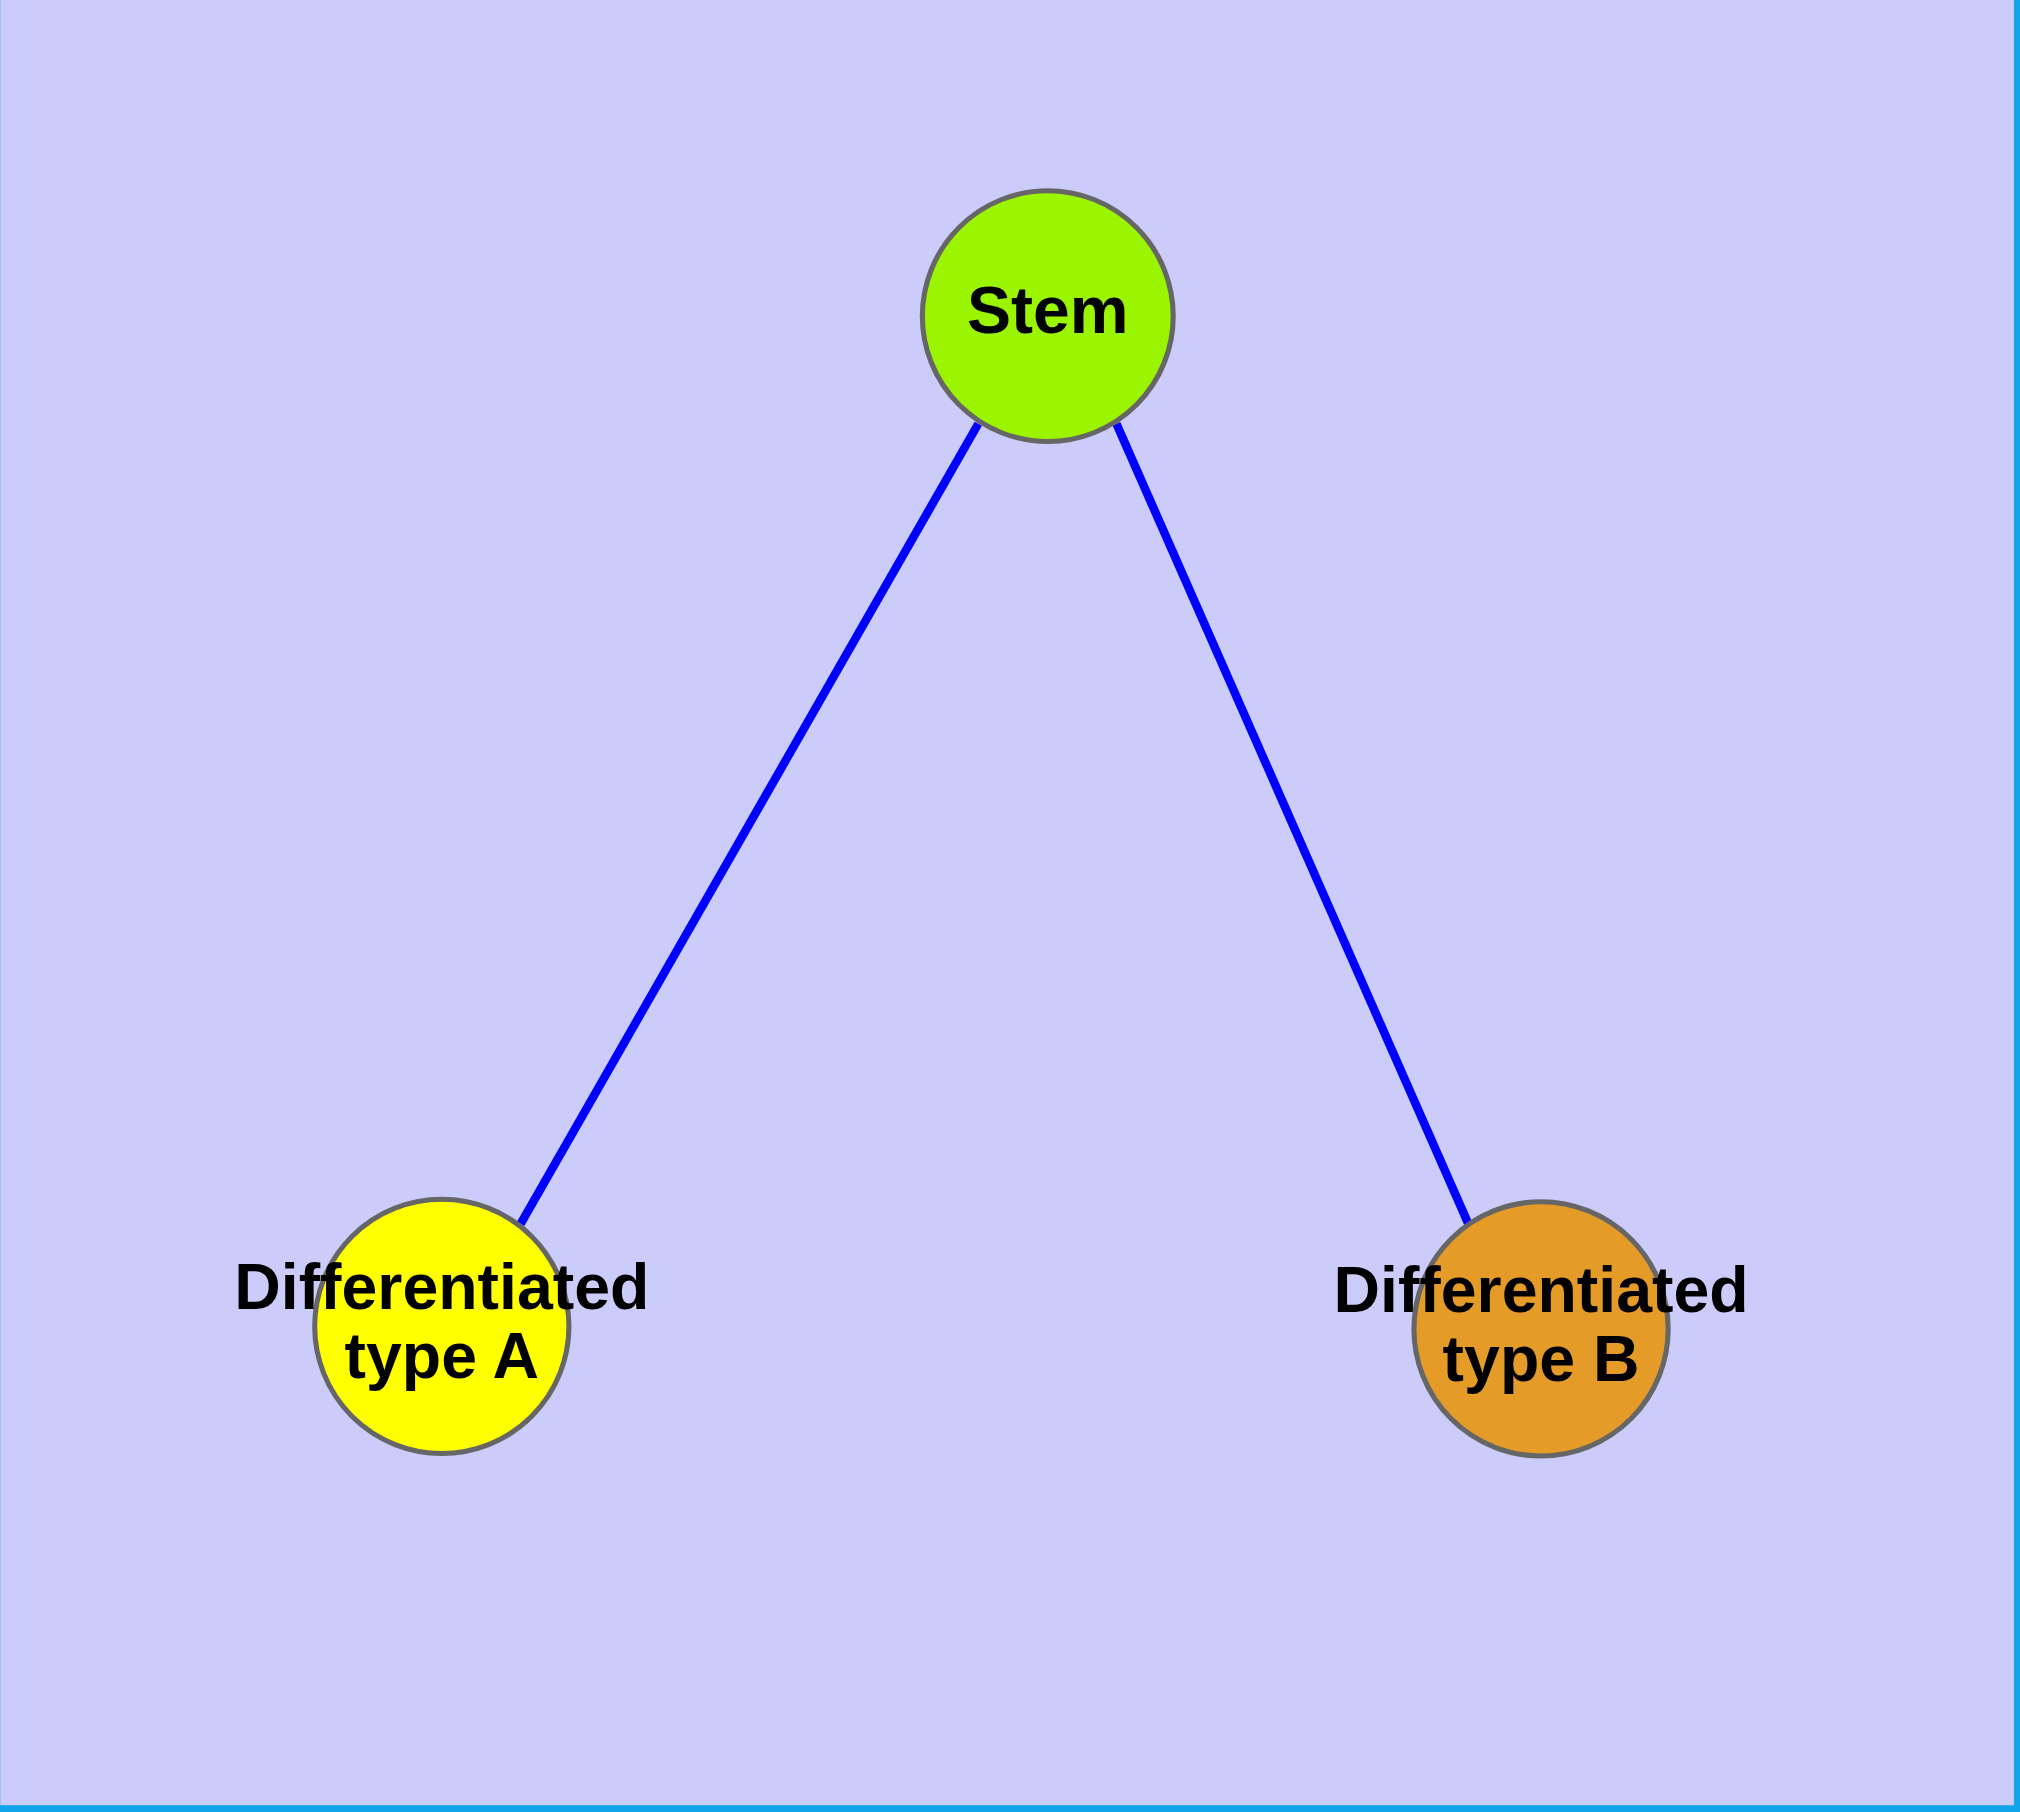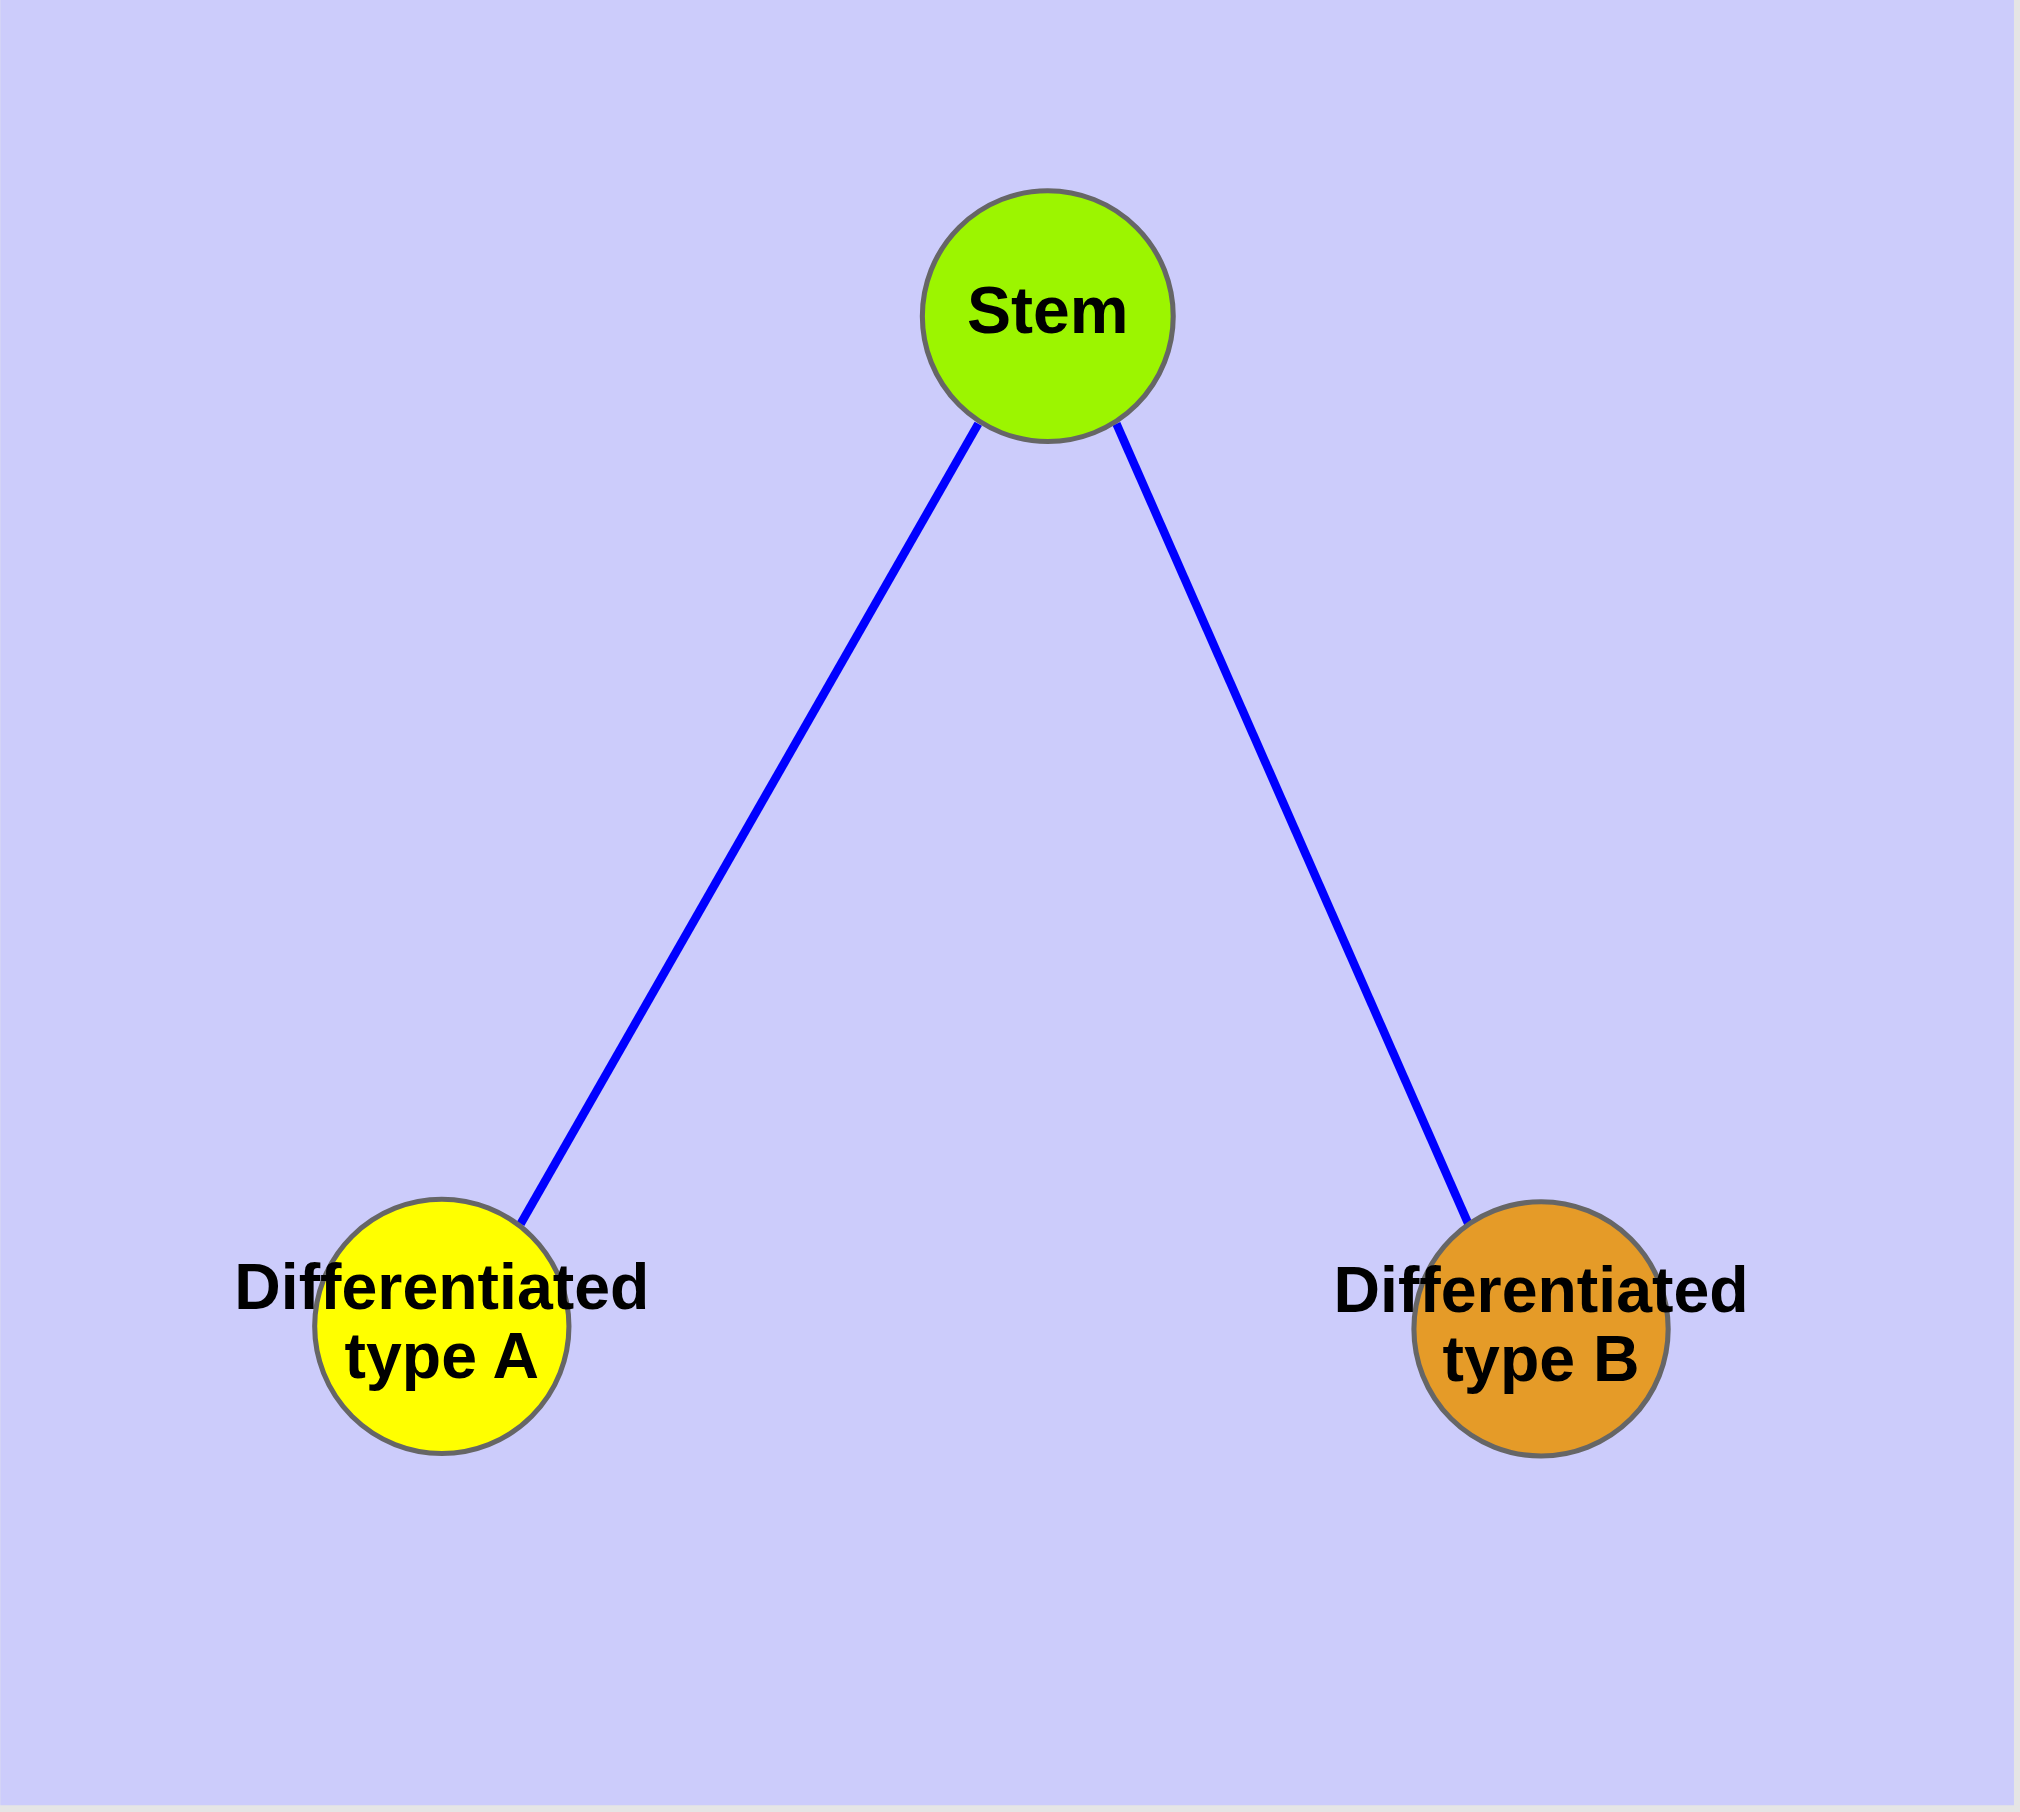--- a/index.html
+++ b/index.html
@@ -11,21 +11,21 @@
   body {
     width: 2021px;
     height: 1812px;
     overflow: hidden;
     font-family: "Liberation Sans", sans-serif;
   }
   #canvas {
     position: relative;
     width: 2021px;
     height: 1812px;
-    background: #e5e5e5;
+    background: #0ea5e9;
   }
   #graph-svg {
     position: absolute;
     left: 0;
     top: 0;
     width: 2021px;
     height: 1812px;
     display: block;
   }
   .node-label {

